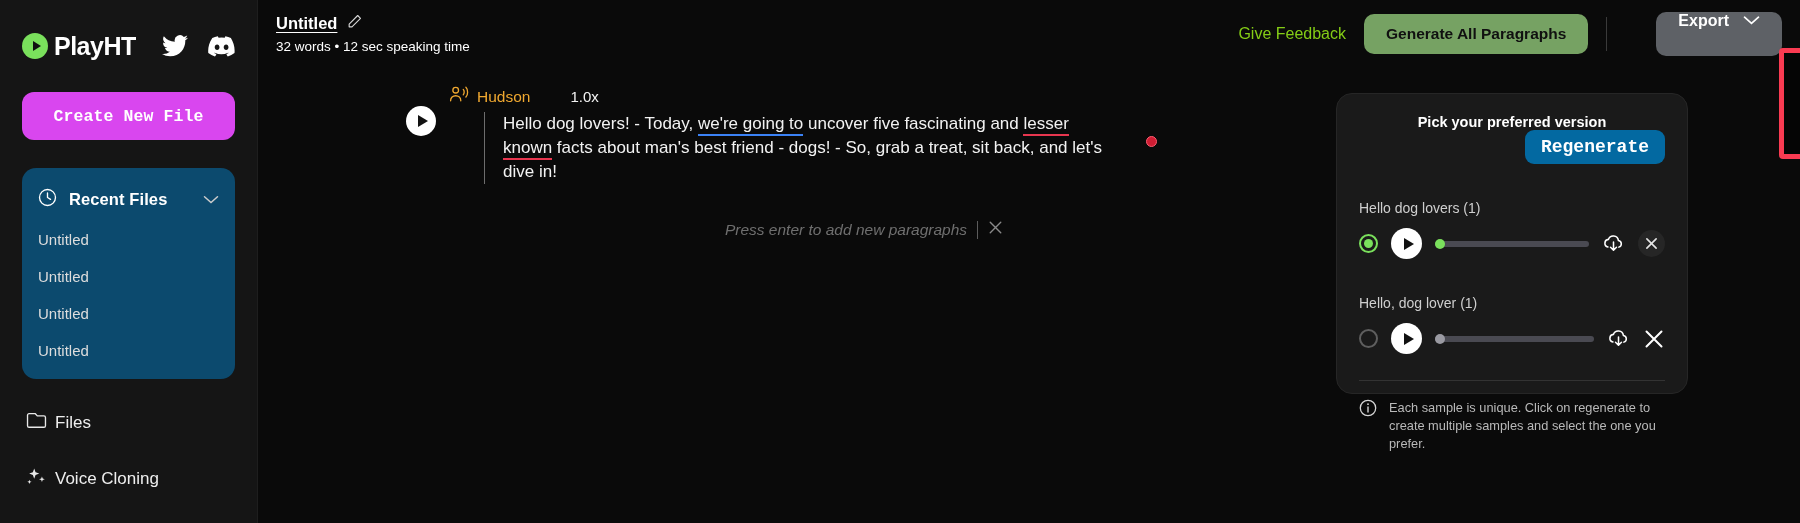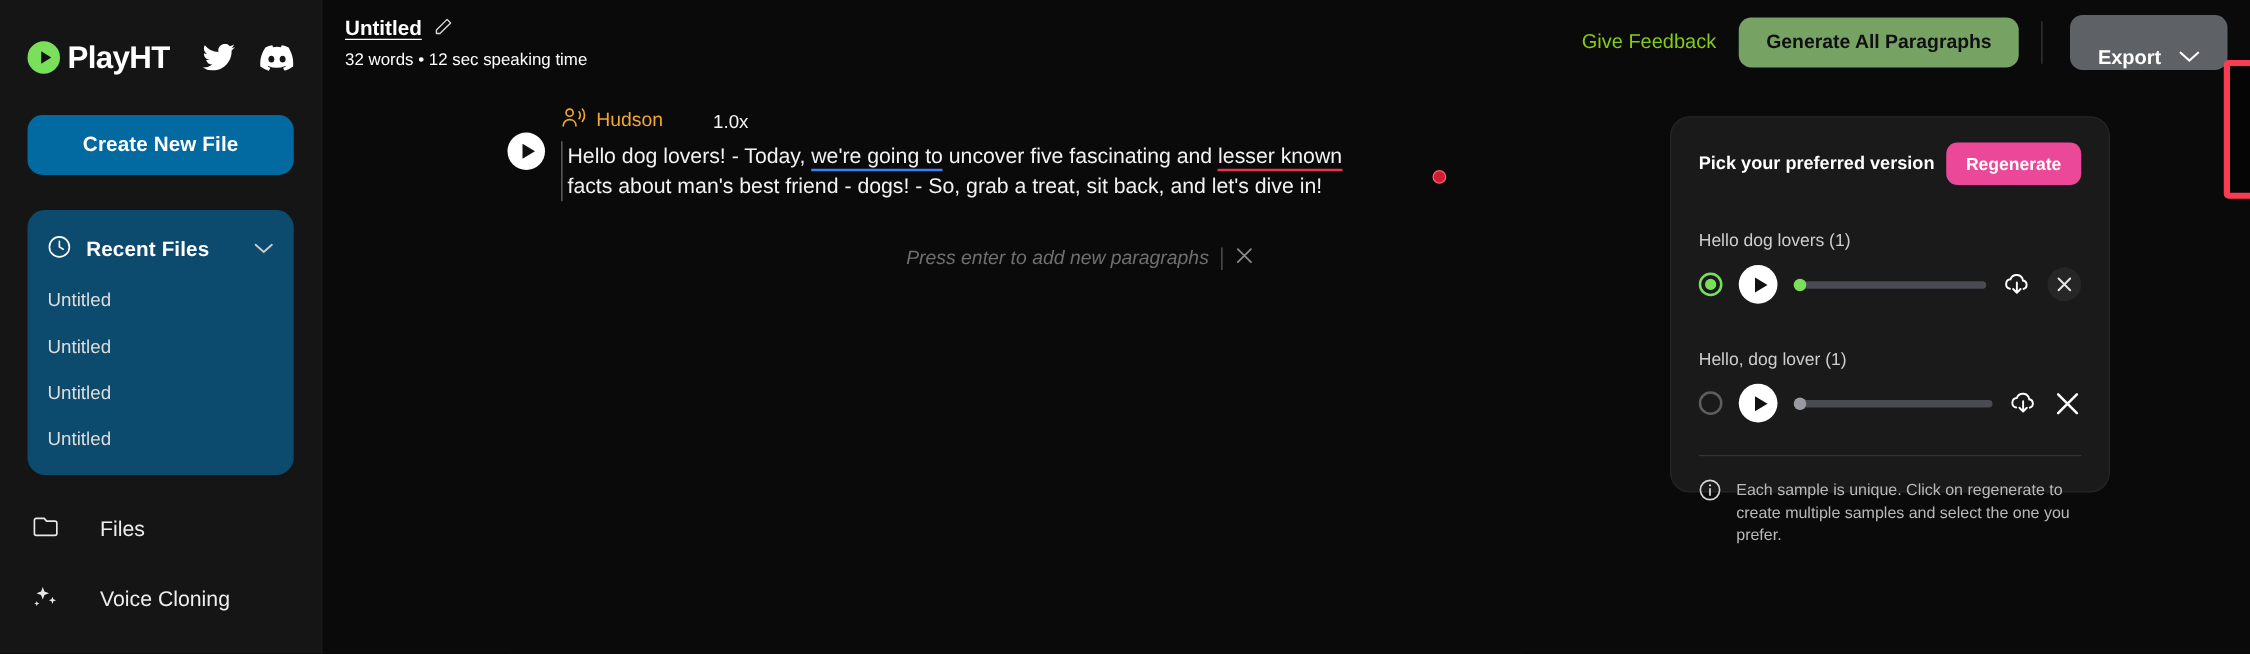--- a/index.html
+++ b/index.html
@@ -34,24 +34,24 @@
   }
   .logo-text {
     color: #fff; font-size: 25px; font-weight: bold;
     letter-spacing: -0.5px; margin-left: 6px;
   }
   .social { margin-left: auto; display: flex; gap: 20px; align-items: center; }
   .social svg { display: block; }
 
   .create-btn {
     display: block; width: 100%; height: 48px;
-    background: #0369a1; color: #fff;
+    background: #d946ef; color: #fff;
     border: none; border-radius: 12px;
     font-size: 16.5px; font-weight: bold;
-    font-family: Liberation Sans, sans-serif;
+    font-family: Liberation Mono, monospace;
     cursor: pointer; letter-spacing: 0.1px;
   }
 
   .recent-card {
     margin-top: 28px;
     background: #0c4a6e;
     border-radius: 14px;
     padding: 6px 0 10px 0;
   }
   .recent-head {
@@ -60,21 +60,21 @@
   }
   .recent-head .title {
     color: #fff; font-size: 16.5px; font-weight: bold; letter-spacing: 0.1px;
   }
   .recent-head .chev { margin-left: auto; }
   .recent-item {
     color: #ddd; font-size: 15px;
     padding: 10px 16px; cursor: pointer;
   }
   .nav-link {
-    display: flex; align-items: center; gap: 33px;
+    display: flex; align-items: center; gap: 8px;
     color: #eee; font-size: 17px;
     padding: 16px 4px; cursor: pointer;
   }
   .nav-link.first { margin-top: 16px; }
 
   
   .main { flex: 1; position: relative; height: 523px; background: #0a0a0a; }
 
   .topbar {
     height: 68px; display: flex; align-items: center;
@@ -103,24 +103,24 @@
   .import-btn {
     background: #050505; color: #fff;
     border: none; border-radius: 10px;
     height: 44px; padding: 0 26px;
     font-size: 16px; font-weight: bold;
     font-family: "Liberation Sans", sans-serif; cursor: pointer;
   }
   .export-btn {
     background: #5e6166; color: #fff;
     border: none; border-radius: 10px;
-    height: 44px; padding: 0 22px; margin-left: 4px;
+    height: 44px; padding: 0 22px; margin-left: 31px;
     font-size: 16px; font-weight: bold;
     font-family: "Liberation Sans", sans-serif; cursor: pointer;
-    display: flex; align-items: flex-end; gap: 14px;
+    display: flex; align-items: flex-start; gap: 14px;
   }
 
   
   .export-menu-wrap {
     position: absolute; left: 1521px; top: 48px;
     border: 5px solid #fa3b52; border-radius: 4px;
     width: 259px; height: 111px;
     z-index: 40;
   }
   .export-menu {
@@ -148,21 +148,21 @@
     width: 0; height: 0;
     border-left: 10px solid #111; border-top: 6.5px solid transparent;
     border-bottom: 6.5px solid transparent; margin-left: 4px;
   }
   .para-body { margin-left: 13px; width: 660px; position: relative; }
   .voice-row { display: flex; align-items: center; gap: 0; padding-bottom: 5px; }
   .voice-name { color: #f0a830; font-size: 15.5px; margin-left: 8px; }
   .speed { color: #f2f2f2; font-size: 15px; margin-left: 40px; }
   .para-text {
     color: #f2f2f2; font-size: 17px; line-height: 1.42;
-    border-left: 1px solid #6d6d6d; padding-left: 4px;
+    border-left: 1px solid #6d6d6d; padding-left: 18px; margin-left: 35px;
   }
   .u-blue { border-bottom: 2.5px solid #3b82f6; padding-bottom: 1px; }
   .u-red { border-bottom: 2.5px solid #e8364f; padding-bottom: 1px; }
   .rec-dot {
     position: absolute; right: -48px; top: 50px;
     width: 11px; height: 11px; border-radius: 50%;
     background: #cf1d33; border: 1px solid #ff5c70;
   }
   .hint-row {
     display: flex; align-items: center; justify-content: center;
@@ -174,27 +174,27 @@
   
   .version-panel {
     position: absolute; right: 112px; top: 93px;
     width: 352px; height: 301px;
     background: #1a1a1a;
     border: 1px solid #262626;
     border-radius: 16px;
     padding: 20px 22px;
     z-index: 10;
   }
-  .vp-head { display: flex; align-items: center; }
+  .vp-head { display: flex; align-items: center; flex-direction: column; }
   .vp-title { color: #fff; font-size: 14.5px; font-weight: bold; }
   .regen-btn {
-    margin-left: auto; background: #ec4899; color: #fff;
+    margin-left: auto; background: #0369a1; color: #fff;
     border: none; border-radius: 9px; height: 34px; padding: 0 16px;
-    font-size: 14px; font-weight: bold;
-    font-family: Liberation Sans, sans-serif; cursor: pointer;
+    font-size: 18px; font-weight: bold;
+    font-family: Liberation Mono, monospace; cursor: pointer;
   }
   .sample { margin-top: 36px; }
   .sample-label { color: #cfcfcf; font-size: 14px; margin-bottom: 12px; }
   .sample-row { display: flex; align-items: center; gap: 13px; }
   .radio {
     width: 19px; height: 19px; border-radius: 50%;
     border: 2px solid #5e5e5e; flex: 0 0 19px; cursor: pointer;
     display: flex; align-items: center; justify-content: center;
   }
   .radio.on { border-color: #7ae05c; }

